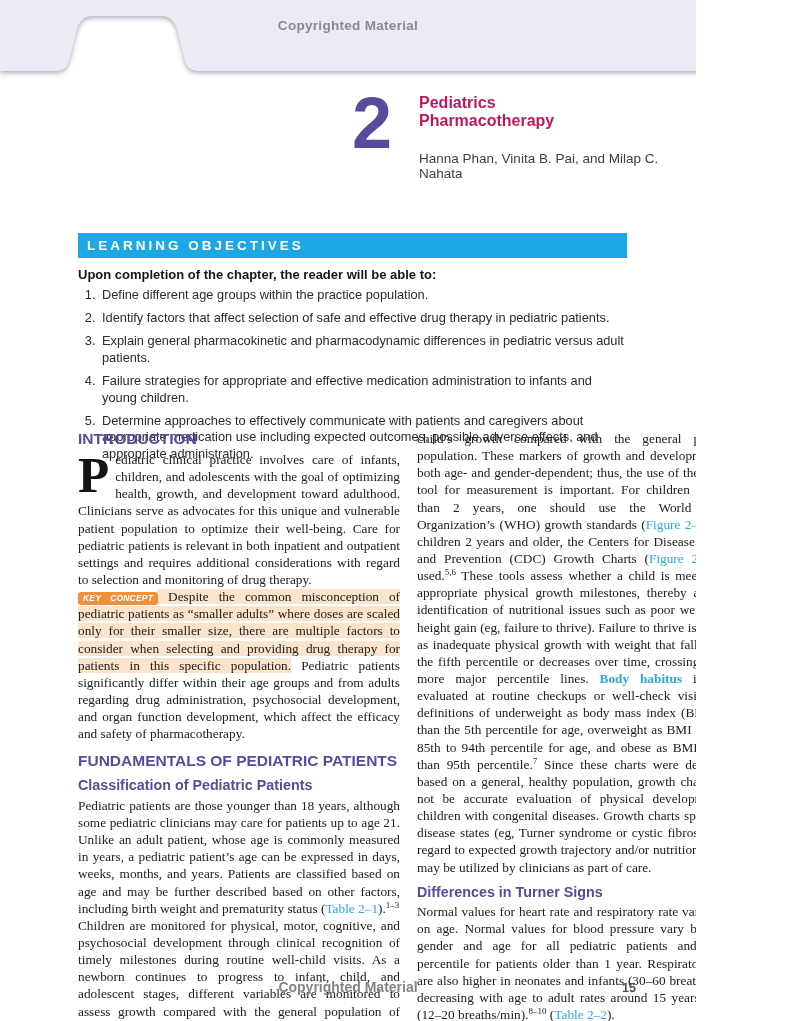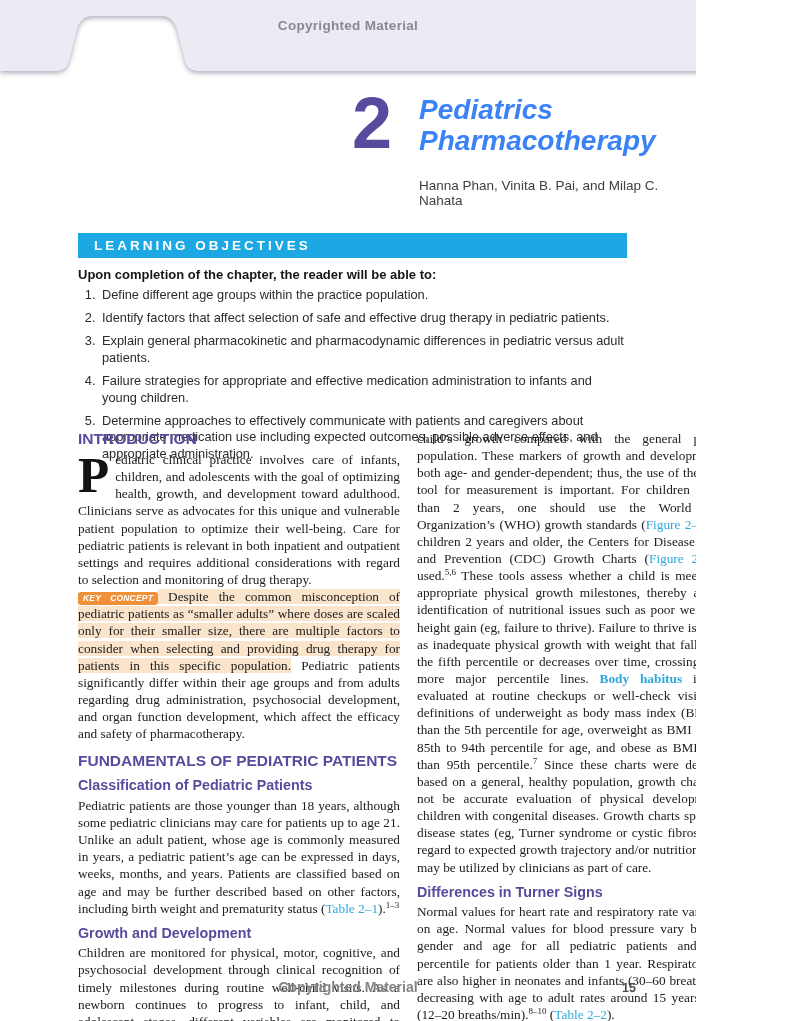--- a/index.html
+++ b/index.html
@@ -12,29 +12,29 @@
   .top-banner{position:absolute;top:18px;left:0;width:100%;text-align:center;
               font-family:"Liberation Sans",sans-serif;font-weight:bold;
               font-size:13.5px;color:#8c8795;letter-spacing:.3px;}
 
   
   .chapter-head{position:absolute;left:352px;top:90px;display:flex;gap:27px;}
   .chapter-num{font-family:"Liberation Sans",sans-serif;font-weight:bold;
                font-size:72px;line-height:.92;color:#5a4a9e;}
   .chapter-titles{padding-top:4px;}
   .chapter-title{font-family:"Liberation Sans",sans-serif;font-weight:bold;
-                 font-size:28px;line-height:1.12;color:#3b82f6;font-style:italic;}
+                 font-size:16px;line-height:1.12;color:#be185d;}
   .chapter-authors{margin-top:21px;font-family:"Liberation Sans",sans-serif;
                    font-size:13.5px;color:#3f3f3f;}
 
   
   .lo{position:absolute;left:78px;top:233px;width:549px;}
   .lo-bar{background:#1ca8e3;color:#fff;font-family:"Liberation Sans",sans-serif;
           font-size:13.5px;font-weight:bold;letter-spacing:3px;
-          padding:5px 0 5px 16px;}
+          padding:5px 0 5px 9px;}
   .lo-intro{font-family:"Liberation Sans",sans-serif;font-weight:bold;
             font-size:13px;color:#161616;margin:9px 0 5px 0;}
   .lo-list{margin:0;padding:0 0 0 21px;font-family:"Liberation Sans",sans-serif;
            font-size:12.8px;line-height:1.3;color:#2b2b2b;}
   .lo-list li{margin-bottom:6.5px;padding-left:3px;}
 
   
   .col{position:absolute;top:430px;width:322px;font-size:13.3px;line-height:1.29;
        text-align:justify;}
   .col-left{left:78px;}
@@ -95,21 +95,20 @@
       </ol>
   </div>
 
   <div class="col col-left">
       <h1><span>INTRODUCTION</span></h1>
       <p><span class="dropcap">P</span><span>ediatric clinical practice involves care of infants, children, and adolescents with the goal of optimizing health, growth, and development toward adulthood. Clinicians serve as advocates for this unique and vulnerable patient population to optimize their well-being. Care for pediatric patients is relevant in both inpatient and outpatient settings and requires additional considerations with regard to selection and monitoring of drug therapy.</span></p>
       <p><span class="badge">KEY CONCEPT</span><span class="hl"> Despite the common misconception of pediatric patients as “smaller adults” where doses are scaled only for their smaller size, there are multiple factors to consider when selecting and providing drug therapy for patients in this specific population.</span><span> Pediatric patients significantly differ within their age groups and from adults regarding drug administration, psychosocial development, and organ function development, which affect the efficacy and safety of pharmacotherapy.</span></p>
       <h1><span>FUNDAMENTALS OF PEDIATRIC PATIENTS</span></h1>
       <h2><span>Classification of Pediatric Patients</span></h2>
       <p><span>Pediatric patients are those younger than 18 years, although some pediatric clinicians may care for patients up to age 21. Unlike an adult patient, whose age is commonly measured in years, a pediatric patient’s age can be expressed in days, weeks, months, and years. Patients are classified based on age and may be further described based on other factors, including birth weight and prematurity status (</span><span class="xref">Table 2–1</span><span>).</span><sup>1–3</sup></p>
-      <h2><span>Growth and Development</span></h2>
       <p><span>Children are monitored for physical, motor, cognitive, and psychosocial development through clinical recognition of timely milestones during routine well-child visits. As a newborn continues to progress to infant, child, and adolescent stages, different variables are monitored to assess growth compared with the general population of similar age and size. Growth charts are used to plot head circumference, weight, length or stature, weight-for-length, and body mass index for a graphical representation of a</span></p>
     </div>
 
   <div class="col col-right">
       <p><span>child’s growth compared with the general pediatric population. These markers of growth and development are both age- and gender-dependent; thus, the use of the correct tool for measurement is important. For children younger than 2 years, one should use the World Health Organization’s (WHO) growth standards (</span><span class="xref">Figure 2–1</span><span>).</span><sup>4</sup><span> For children 2 years and older, the Centers for Disease Control and Prevention (CDC) Growth Charts (</span><span class="xref">Figure 2–2</span><span>) are used.</span><sup>5,6</sup><span> These tools assess whether a child is meeting the appropriate physical growth milestones, thereby allowing identification of nutritional issues such as poor weight and height gain (eg, failure to thrive). Failure to thrive is defined as inadequate physical growth with weight that falls below the fifth percentile or decreases over time, crossing two or more major percentile lines. </span><span class="term">Body habitus</span><span> is often evaluated at routine checkups or well-check visits, with definitions of underweight as body mass index (BMI) less than the 5th percentile for age, overweight as BMI between 85th to 94th percentile for age, and obese as BMI greater than 95th percentile.</span><sup>7</sup><span> Since these charts were developed based on a general, healthy population, growth charts may not be accurate evaluation of physical development in children with congenital diseases. Growth charts specific to disease states (eg, Turner syndrome or cystic fibrosis) with regard to expected growth trajectory and/or nutritional goals may be utilized by clinicians as part of care.</span></p>
       <h2><span>Differences in Turner Signs</span></h2>
       <p><span>Normal values for heart rate and respiratory rate vary based on age. Normal values for blood pressure vary based on gender and age for all pediatric patients and height percentile for patients older than 1 year. Respiratory rates are also higher in neonates and infants (30–60 breaths/min), decreasing with age to adult rates around 15 years of age (12–20 breaths/min).</span><sup>8–10</sup><span> (</span><span class="xref">Table 2–2</span><span>).</span></p>
     </div>
 
   <div class="footer-copy">Copyrighted Material</div>

